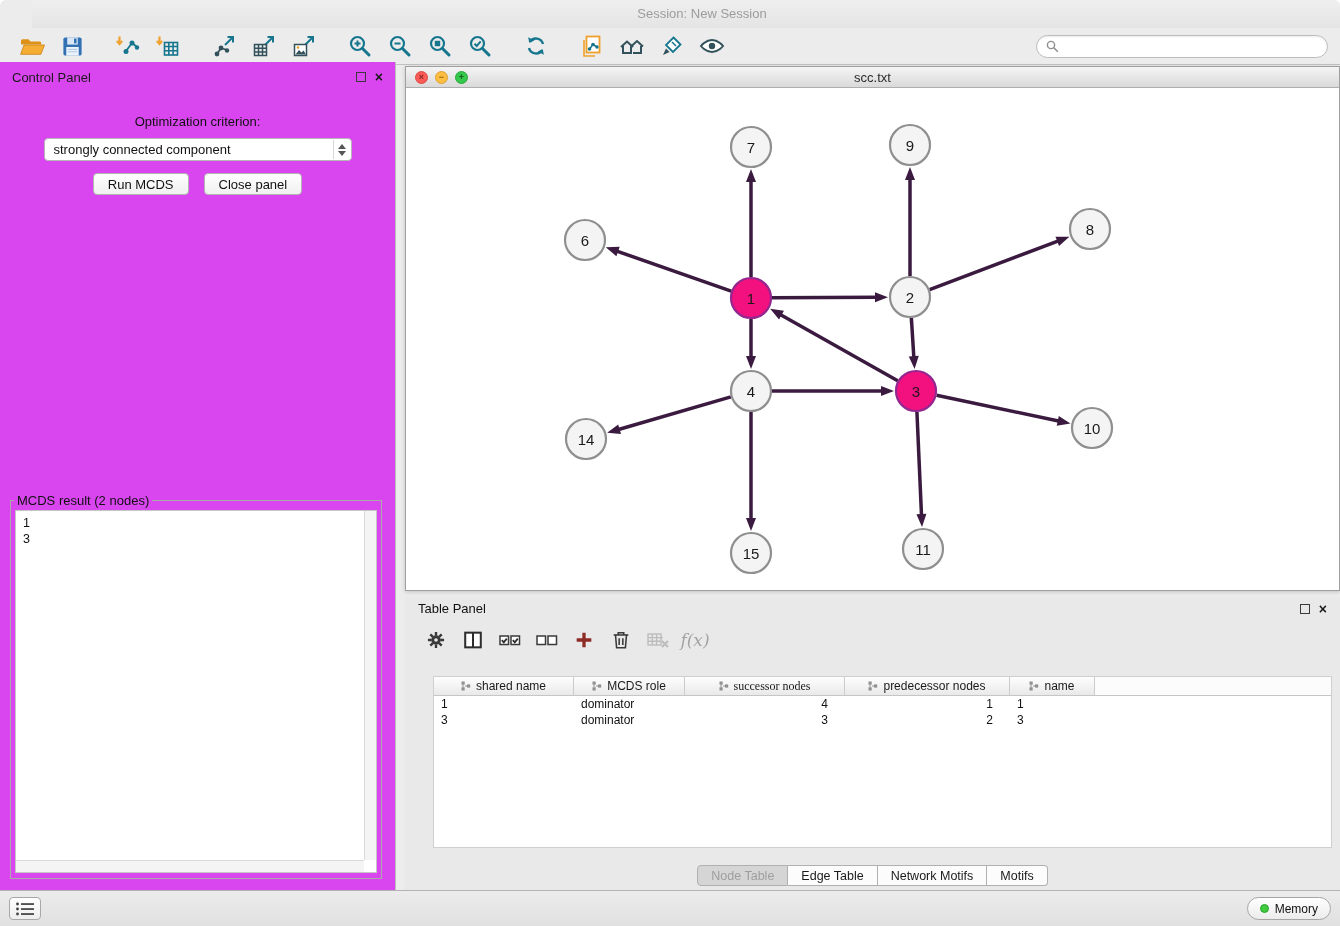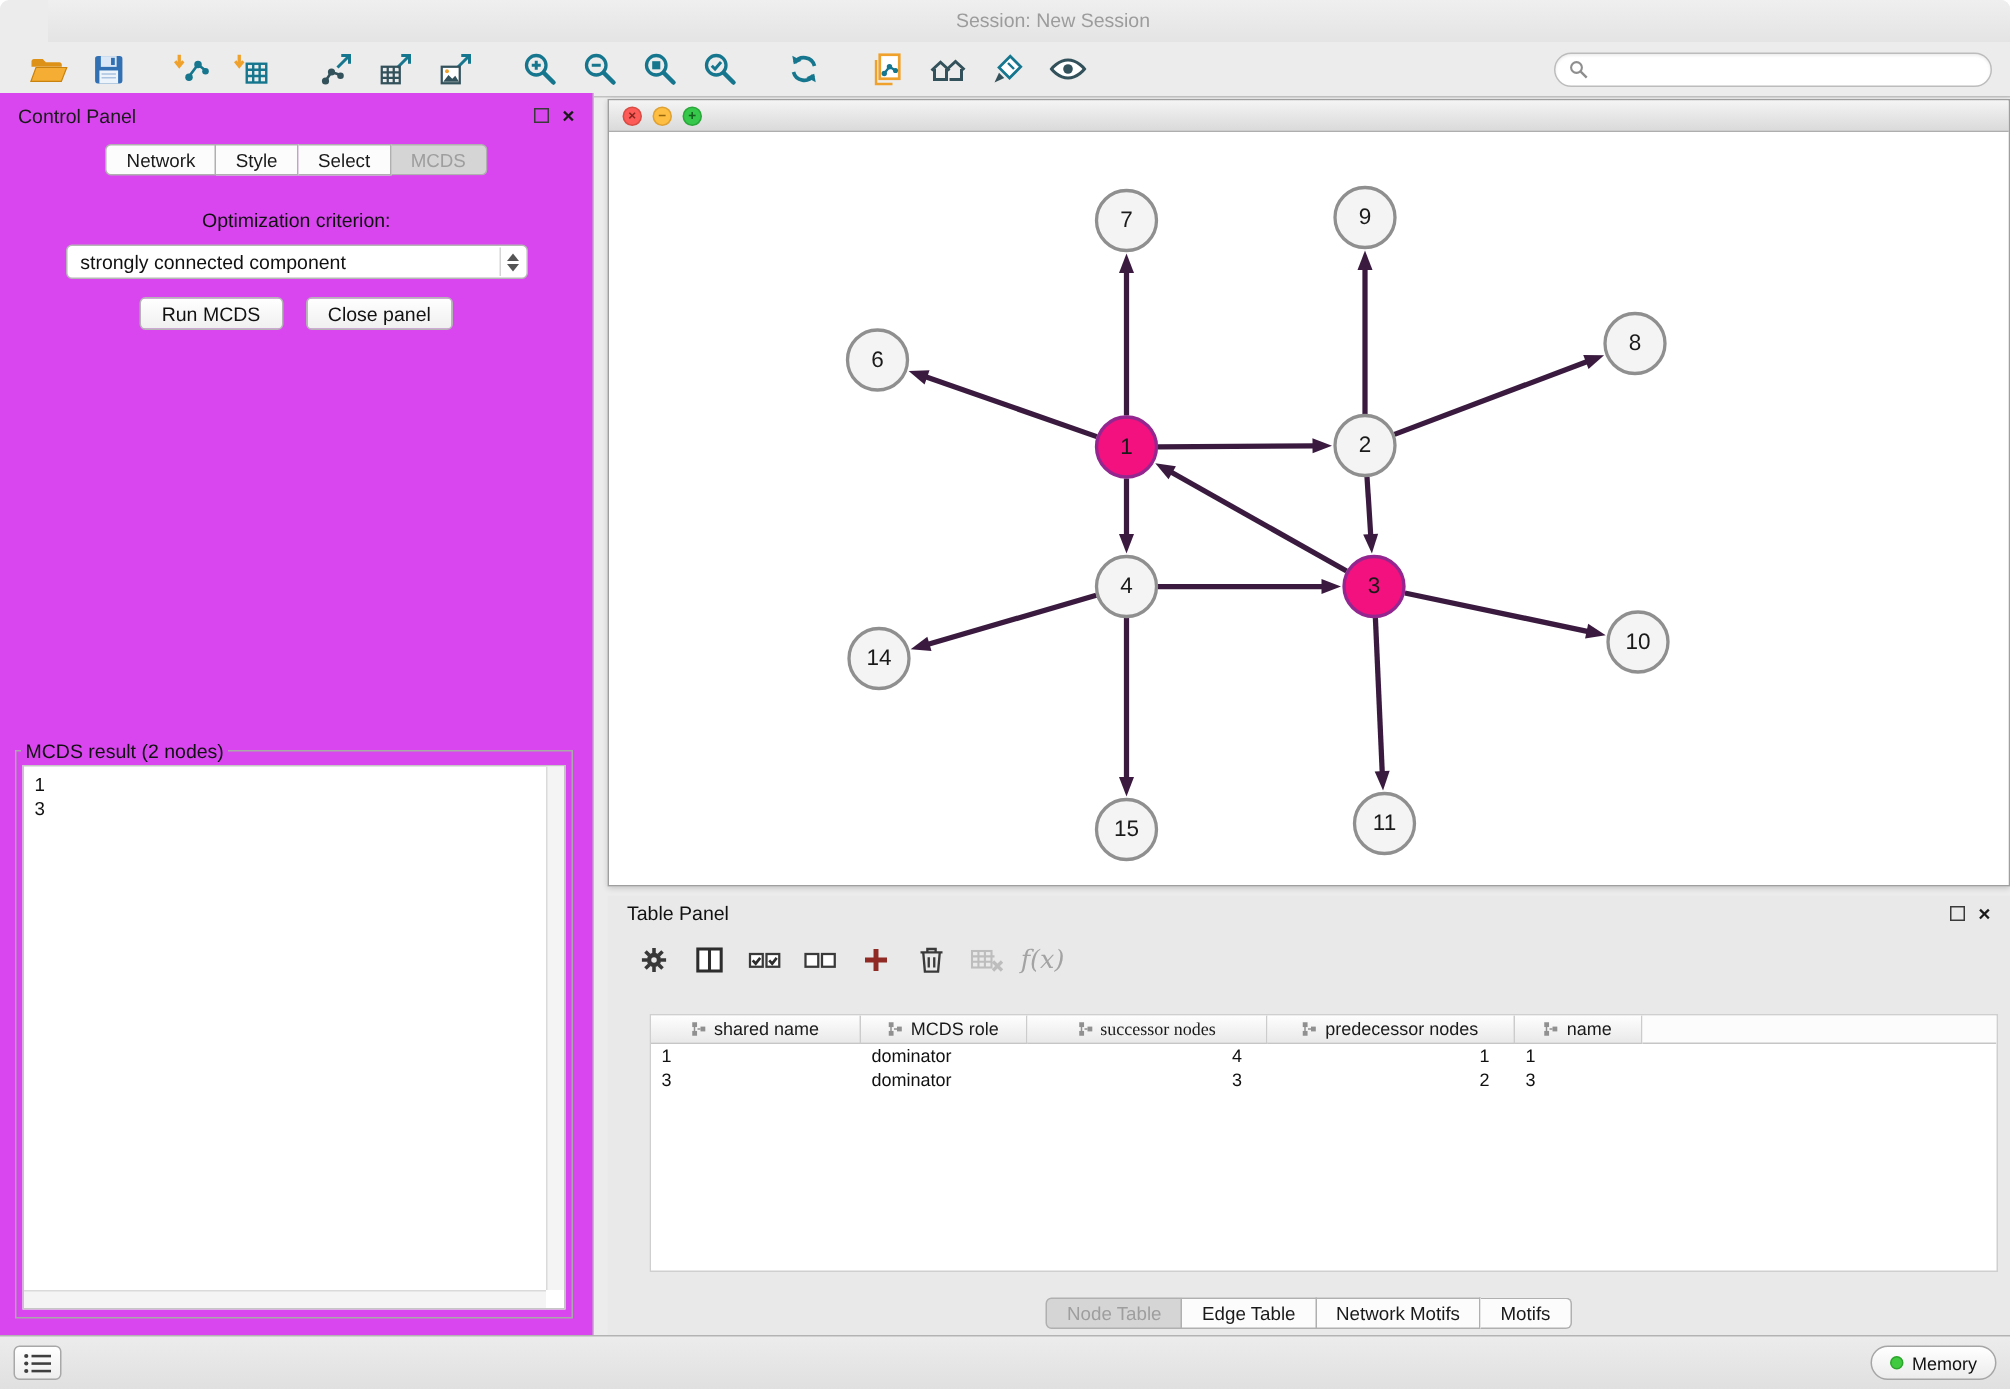--- a/index.html
+++ b/index.html
@@ -264,26 +264,20 @@
   </div>
 
   <div class="control-panel">
     <div class="cp-header">
       <span>Control Panel</span>
       <span class="win-btns">
         <span class="float-btn"></span>
         <span class="close-btn">×</span>
       </span>
     </div>
-    <div class="seg cp-tabs" id="cp-tabs">
-        <button class="seg-btn">Network</button>
-        <button class="seg-btn">Style</button>
-        <button class="seg-btn">Select</button>
-        <button class="seg-btn active">MCDS</button>
-      </div>
     <div class="opt-label">Optimization criterion:</div>
     <div class="dropdown">
       <span>strongly connected component</span>
       <span class="stepper">
           <i class="up"></i>
           <i class="dn"></i>
         </span>
     </div>
     <div class="cp-buttons">
       <button class="mac-btn">Run MCDS</button>
@@ -300,20 +294,21 @@
         <div class="htrack"></div>
       </div>
     </fieldset>
   </div>
 
   <div class="network-window">
     <div class="nw-titlebar">
       <span class="tl red">×</span>
       <span class="tl yellow">−</span>
       <span class="tl green">+</span>
+      <span class="nw-title">scc.txt</span>
     </div>
     <svg id="graph-svg" width="933" height="502">
         <line x1="345" y1="189" x2="345" y2="92" stroke="#3a1b3f" stroke-width="3.5"></line>
         <polygon points="345,81 350,94 340,94" fill="#3a1b3f"></polygon>
         <line x1="325.1752536154717" y1="203.07328138371903" x2="210.153172889973" y2="162.8848435398701" stroke="#3a1b3f" stroke-width="3.5"></line>
         <polygon points="199.76878192664867,159.2565623599134 213.69046269237592,158.82435331653298 210.39202525605165,168.26470873773692" fill="#3a1b3f"></polygon>
         <line x1="365.99958468064904" y1="209.86792714037327" x2="471.00065264469436" y2="209.2075430651277" stroke="#3a1b3f" stroke-width="3.5"></line>
         <polygon points="482.0004350964629,209.13836204341848 469.032138117877,214.22002254715147 468.9692462799595,204.22022031827095" fill="#3a1b3f"></polygon>
         <line x1="345" y1="231" x2="345" y2="270" stroke="#3a1b3f" stroke-width="3.5"></line>
         <polygon points="345,281 340,268 350,268" fill="#3a1b3f"></polygon>

